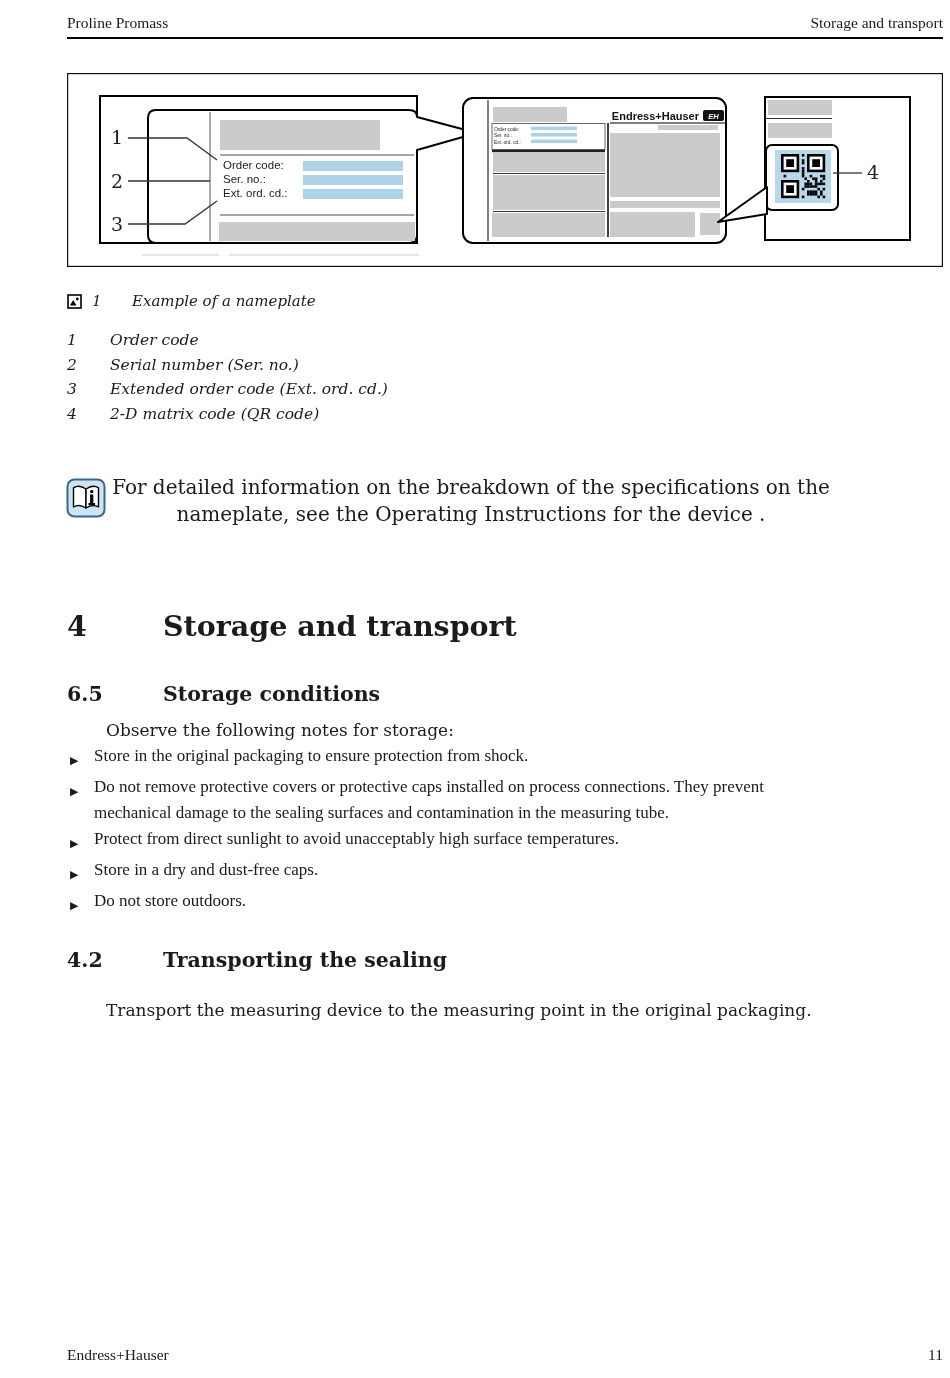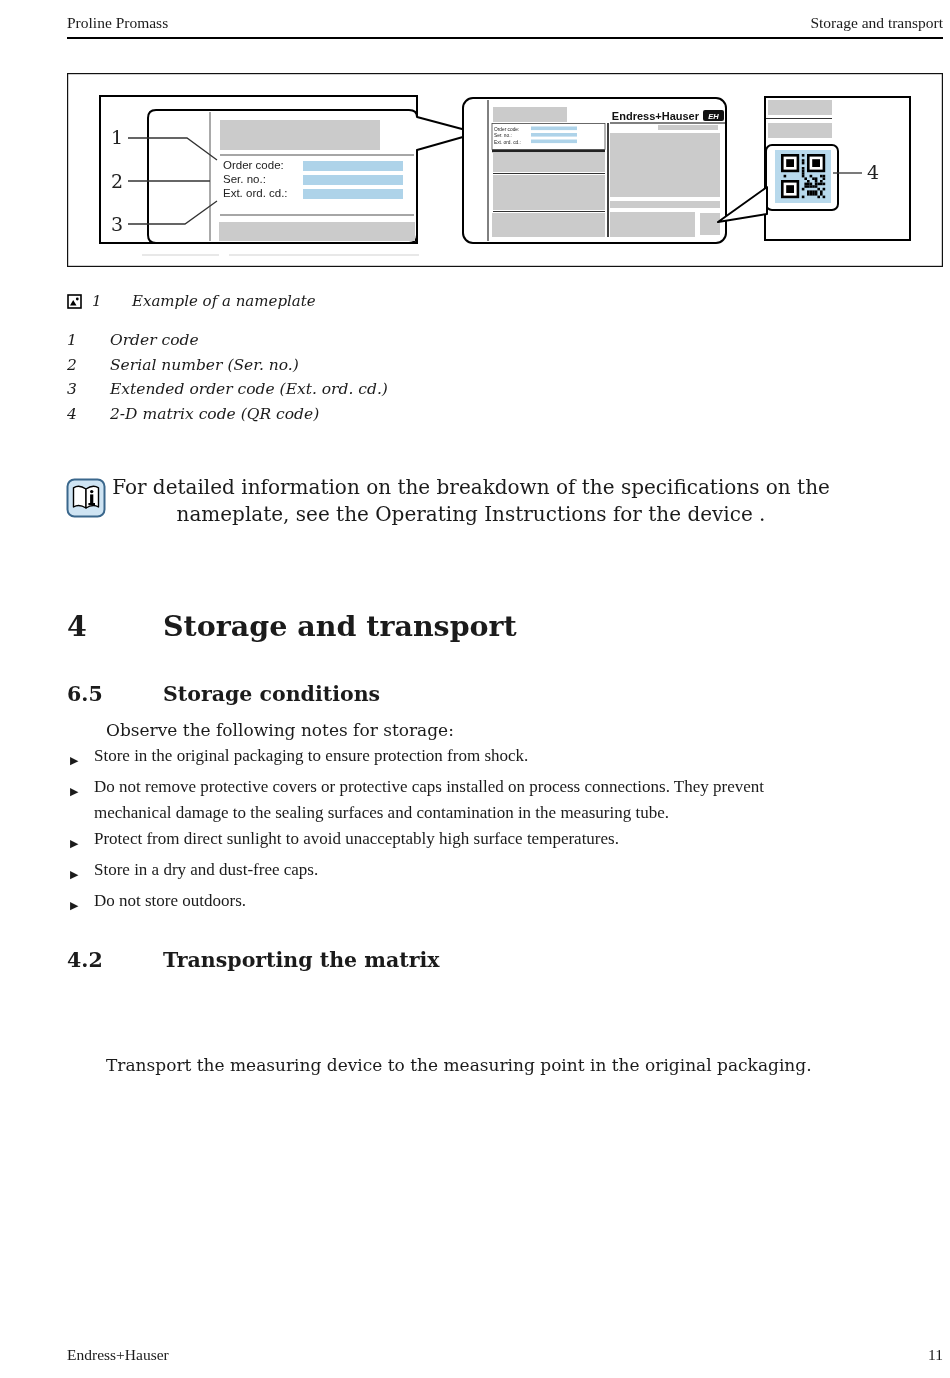--- a/index.html
+++ b/index.html
@@ -30,21 +30,21 @@
   .note .ntxt{margin-top:1px;width:730px;font-size:20px;line-height:27px;text-align:center;}
   .note .nicon{flex:0 0 40px;margin-top:5px;}
 
   
   .h1{left:67px;top:609px;display:flex;font-weight:bold;font-size:28.5px;}
   .h1 .hnum{width:96px;}
   .h2{left:67px;display:flex;font-weight:bold;font-size:20.5px;}
   .h2 .hnum{width:96px;}
   .h2a{top:682px;} .h2b{top:948px;}
   .body-p{left:67px;font-size:17px;line-height:26px;width:810px;margin-left:39px;}
-  .p-intro{top:717px;} .p-42{top:1052px;}
+  .p-intro{top:717px;} .p-42{top:997px;}
   .bullets{left:70px;top:743px;font-size:17px;line-height:26px;}
   .bullet{display:flex;}
   .bullet .bm{flex:0 0 24px;font-size:11px;padding-top:5px;font-family:"DejaVu Sans",sans-serif;}
   .bullet .bt{width:745px;font-family:Liberation Serif, serif;}
 
   
   .np-label{font-family:"Liberation Sans",sans-serif;font-size:11.5px;fill:#222;}
   .np-mini{font-family:"Liberation Sans",sans-serif;font-size:4.8px;fill:#222;}
   .co-num{font-family:"DejaVu Serif",serif;font-size:19px;fill:#222;}
   .brand{font-family:"Liberation Sans",sans-serif;font-size:11px;font-weight:bold;fill:#111;}
@@ -266,21 +266,21 @@
       <span class="bt">Store in a dry and dust-free caps.</span>
     </div>
     <div class="bullet">
       <span class="bm">▶</span>
       <span class="bt">Do not store outdoors.</span>
     </div>
   </div>
 
   <div class="abs h2 h2b">
     <span class="hnum">4.2</span>
-    <span>Transporting the matrix</span>
+    <span>Transporting the sealing</span>
   </div>
   <div class="abs body-p p-42">Transport the measuring device to the measuring point in the original packaging.</div>
 
   <div class="abs ftr">
     <span>Endress+Hauser</span>
     <span>11</span>
   </div>
 
 </div>
 

